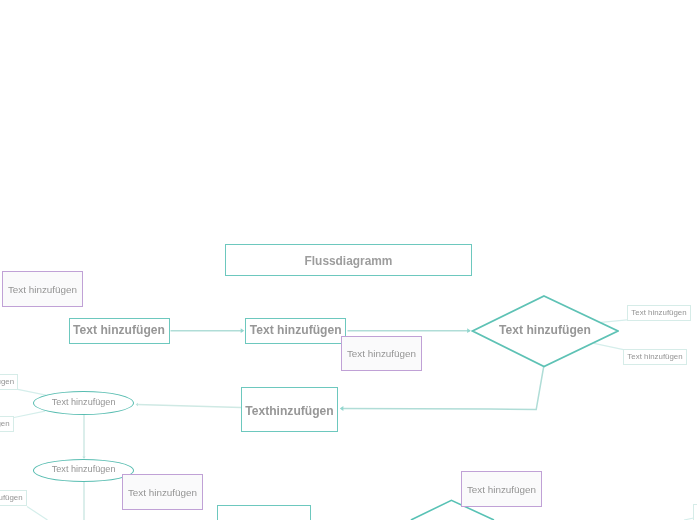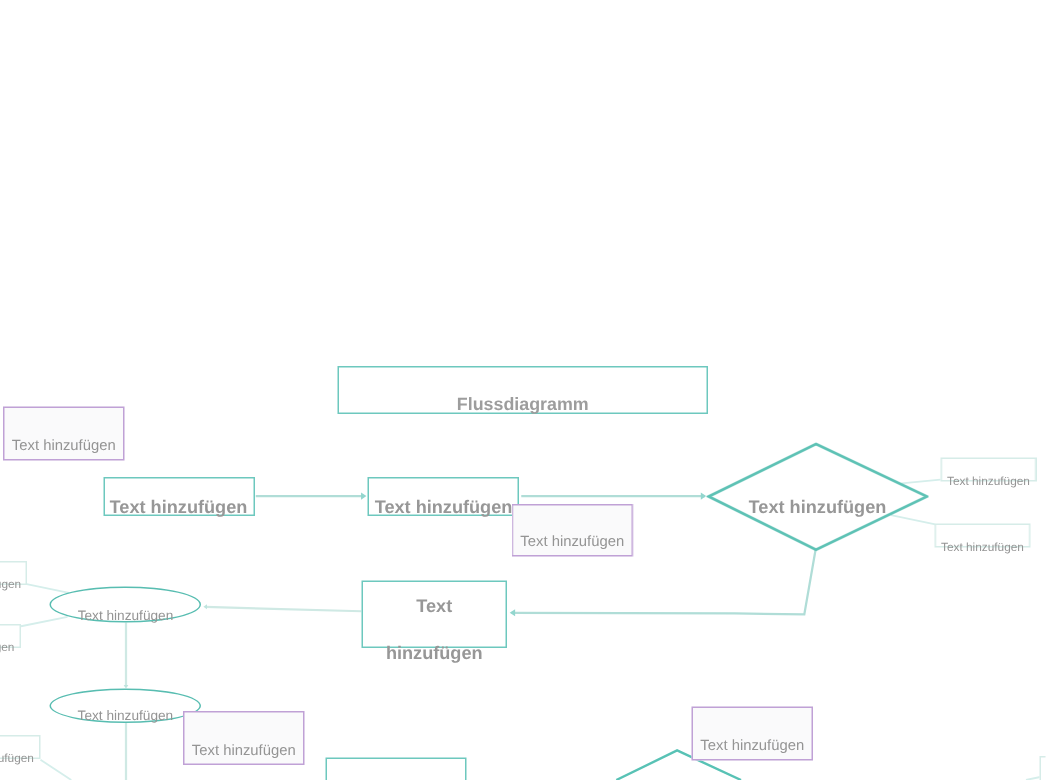--- a/index.html
+++ b/index.html
@@ -2,33 +2,33 @@
 <html><head>
 <meta charset="utf-8">
 <style>
   html,body{margin:0;padding:0;background:#ffffff;}
   body{width:697px;height:520px;overflow:hidden;
        font-family:"Liberation Sans", sans-serif;}
   #canvas{position:relative;width:697px;height:520px;background:#ffffff;overflow:hidden;}
   #edges{position:absolute;left:0;top:0;width:697px;height:520px;}
   .node{position:absolute;box-sizing:border-box;display:flex;align-items:center;
         justify-content:center;text-align:center;line-height:1.3;white-space:nowrap;}
-  .node span{transform:translateZ(0);margin-top:16px;}
+  .node span{transform:translateZ(0);}
 
   .n-title{border:1.8px solid #6dc8be;background:#ffffff;font-weight:bold;font-size:11.9px;color:#9d9d9d;}
   .n-title span{position:relative;top:1.5px;}
   .n-teal{border:1.8px solid #6dc8be;background:#ffffff;font-weight:bold;font-size:12.1px;color:#979797;}
   .n-tealsm{border:1px solid #d6ece8;background:#ffffff;font-size:7.9px;color:#949494;}
   .n-purple{border:1.8px solid #c0a1d6;background:#fafafb;font-size:9.9px;color:#949494;}
   .n-purple span{position:relative;top:1px;}
   .n-ellipse{border:1.7px solid #58bdb1;background:#ffffff;border-radius:50%;font-size:9.1px;color:#949494;}
   .n-diamond{font-weight:bold;font-size:12.1px;color:#979797;background:transparent;}
   .n-diamond>svg{position:absolute;left:0;top:0;}
   .n-diamond>span{position:relative;z-index:2;}
-  .n-multiline{flex-direction:column;line-height:14.7px;padding-top:4px;}
+  .n-multiline{line-height:14.7px;padding-top:4px;}
 </style>
 </head>
 <body>
 
 <div id="canvas">
 
   <svg id="edges" viewBox="0 0 697 520" xmlns="http://www.w3.org/2000/svg">
     <g fill="none" stroke="#b0ddd7" stroke-width="1.5" stroke-linecap="butt">
       <path d="M170.5 330.7 L242 330.7"></path>
       <path d="M347.5 330.7 L470 330.7"></path>

